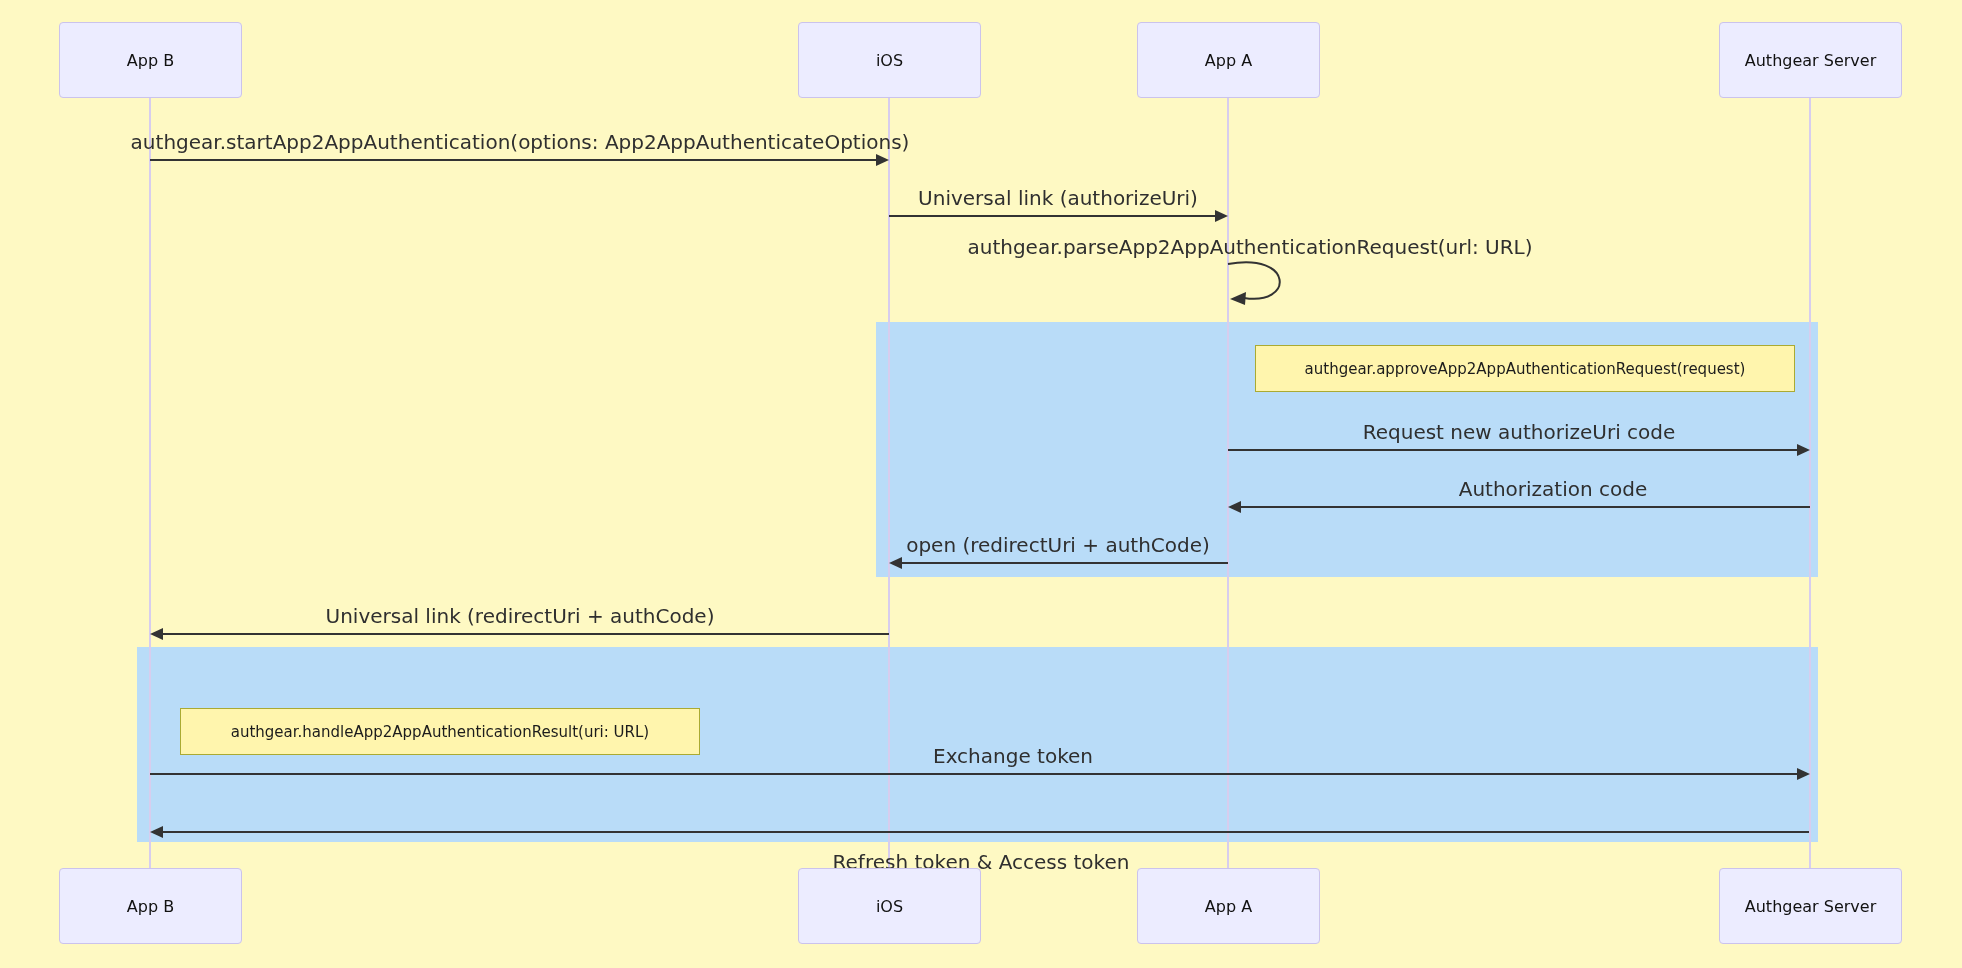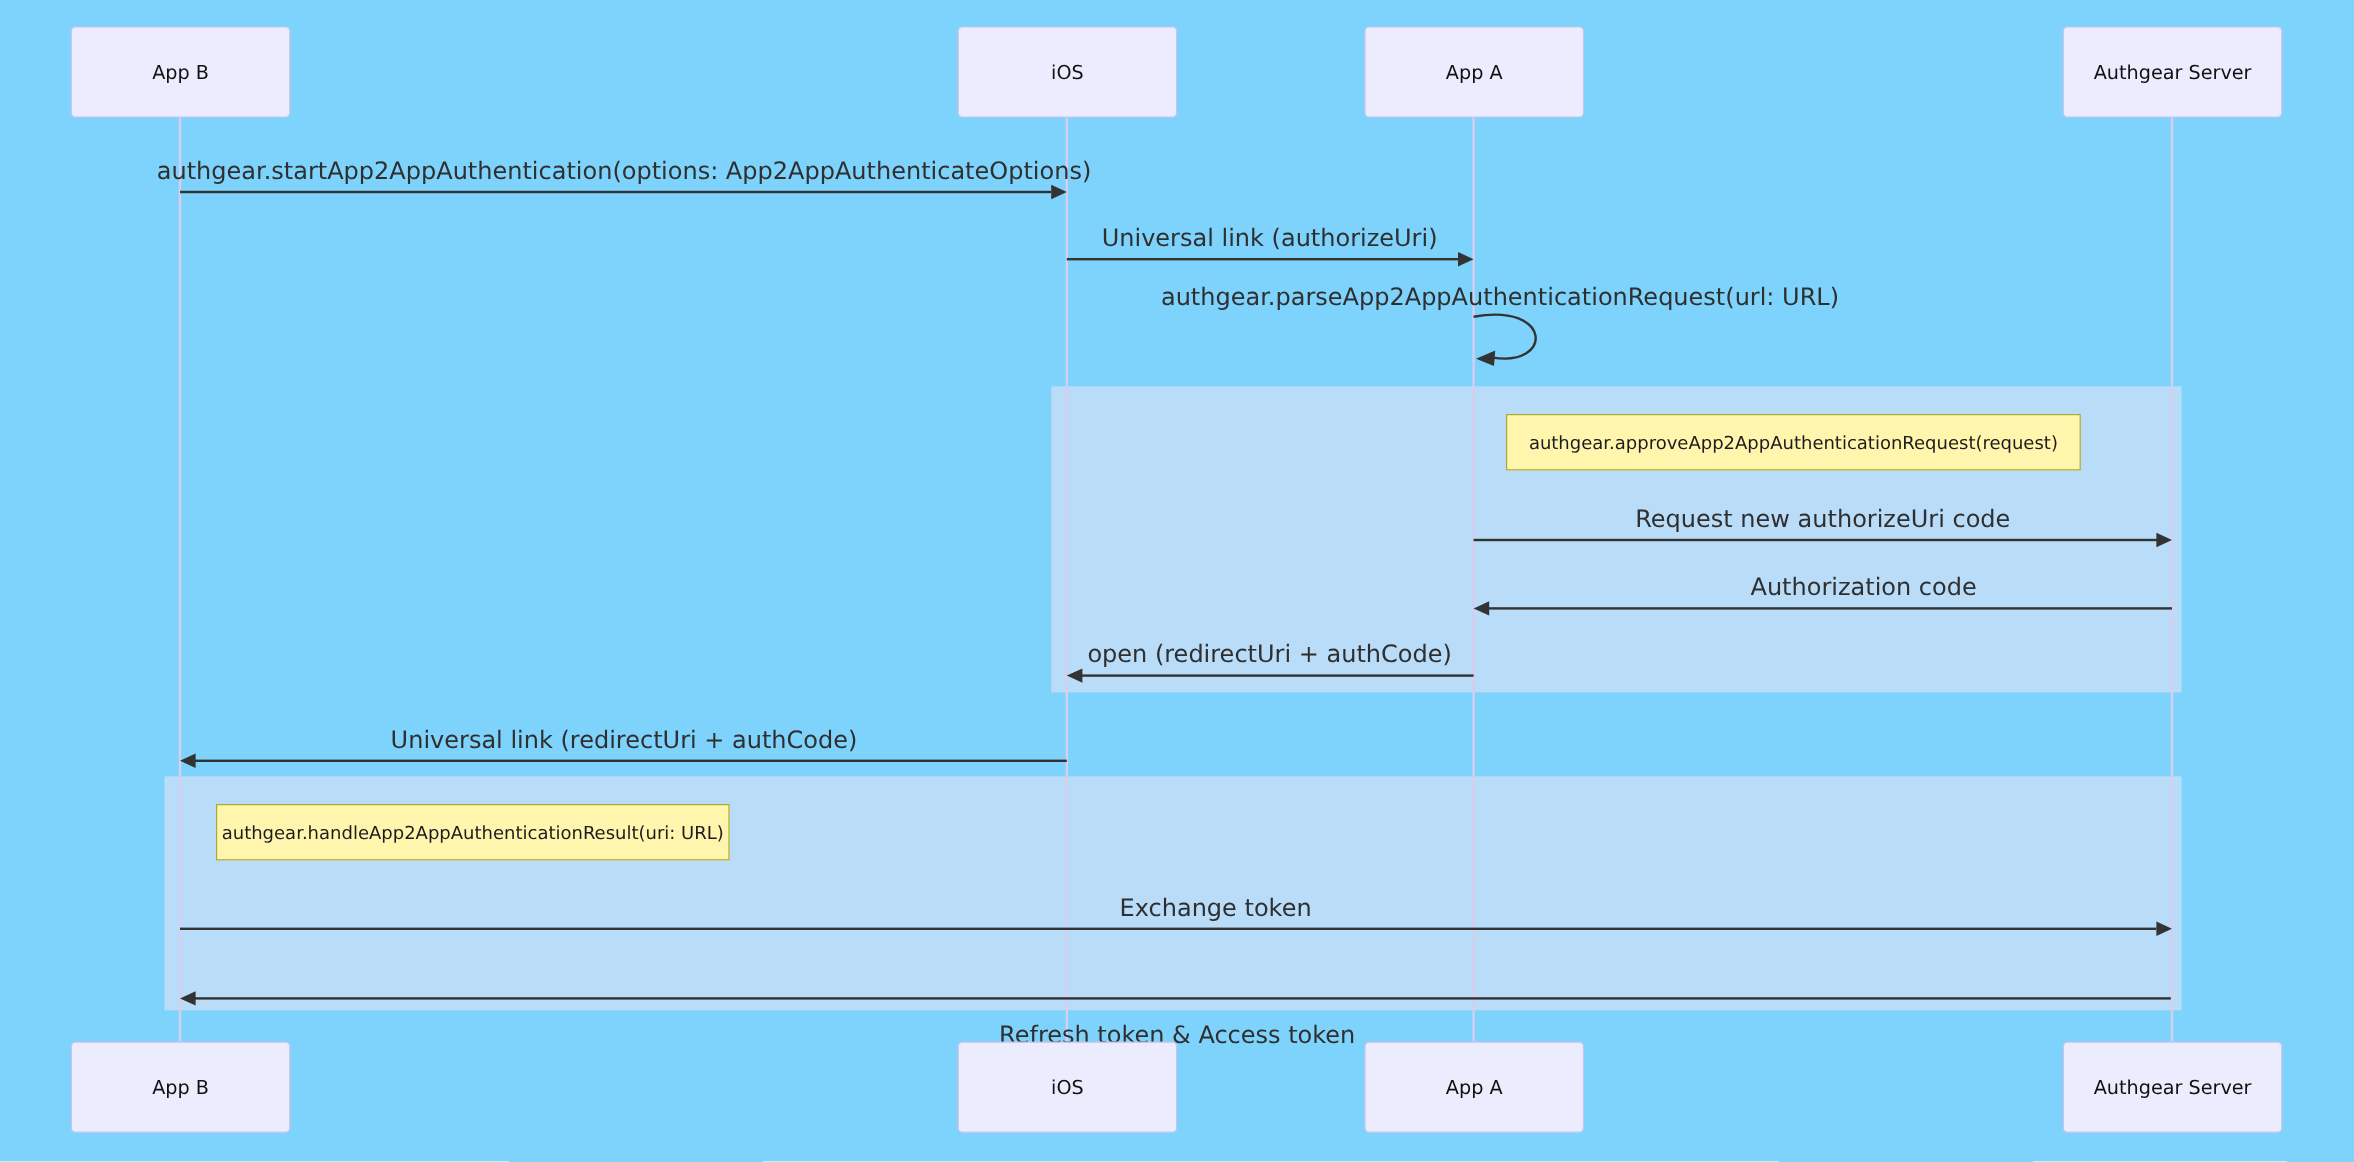--- a/index.html
+++ b/index.html
@@ -10,21 +10,21 @@
     --highlight:#b9dcf8;
     --note-fill:#fff5ad;
     --note-border:#aaaa33;
     --line:#333333;
     --text:#2f2f2f;
   }
   html,body{margin:0;padding:0;background:#ffffff;}
   .diagram{
     position:relative;
     width:1962px;height:968px;
-    background:#7dd3fc;
+    background:#fef9c3;
     font-family:"DejaVu Sans","Liberation Sans",sans-serif;
     overflow:hidden;
   }
   .hl{position:absolute;background:var(--highlight);z-index:1;}
   .lifeline{position:absolute;width:2px;background:var(--lifeline);z-index:2;}
   .actor{
     position:absolute;width:183px;height:76px;
     background:var(--actor-fill);
     border:1px solid var(--actor-border);
     border-radius:4px;
@@ -110,21 +110,21 @@
   
   <div class="msg-group">
     <div class="msg-label" style="left:1250px;top:238px;">authgear.parseApp2AppAuthenticationRequest(url: URL)</div>
     <svg class="selfloop" style="left:1228px;top:252px;" width="90" height="64" viewBox="0 0 90 64">
       <path d="M 0 12 C 66 0, 66 54, 16 46" fill="none" stroke="#333333" stroke-width="2"></path>
       <polygon points="2,47 18,40 17,53" fill="#333333"></polygon>
     </svg>
   </div>
 
   
-  <div class="note" style="left:1255px;top:345px;width:479px;height:47px;">
+  <div class="note" style="left:1255px;top:345px;width:540px;height:47px;">
       <span>authgear.approveApp2AppAuthenticationRequest(request)</span>
     </div>
 
   
   <div class="msg-group">
     <div class="msg-label" style="left:1519px;top:423px;">Request new authorizeUri code</div>
     <div class="msg-line" style="left:1228px;top:449px;width:571px;"></div>
     <div class="head right" style="left:1797px;top:444px;"></div>
   </div>
 
@@ -143,21 +143,21 @@
   </div>
 
   
   <div class="msg-group">
     <div class="msg-label" style="left:520px;top:607px;">Universal link (redirectUri + authCode)</div>
     <div class="msg-line" style="left:161px;top:633px;width:728px;"></div>
     <div class="head left" style="left:150px;top:628px;"></div>
   </div>
 
   
-  <div class="note" style="left:180px;top:670px;width:428px;height:47px;">
+  <div class="note" style="left:180px;top:708px;width:520px;height:47px;">
       <span>authgear.handleApp2AppAuthenticationResult(uri: URL)</span>
     </div>
 
   
   <div class="msg-group">
     <div class="msg-label" style="left:1013px;top:747px;">Exchange token</div>
     <div class="msg-line" style="left:150px;top:773px;width:1647px;"></div>
     <div class="head right" style="left:1797px;top:768px;"></div>
   </div>
 

